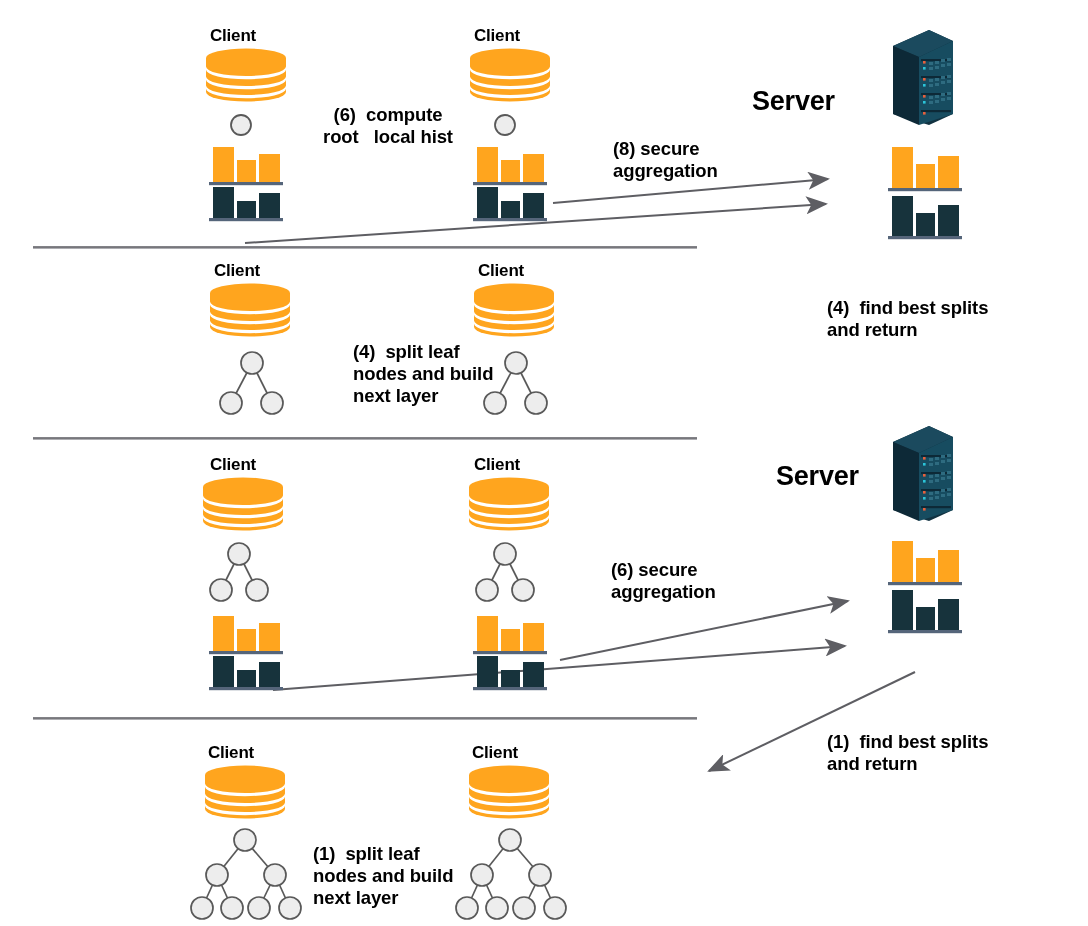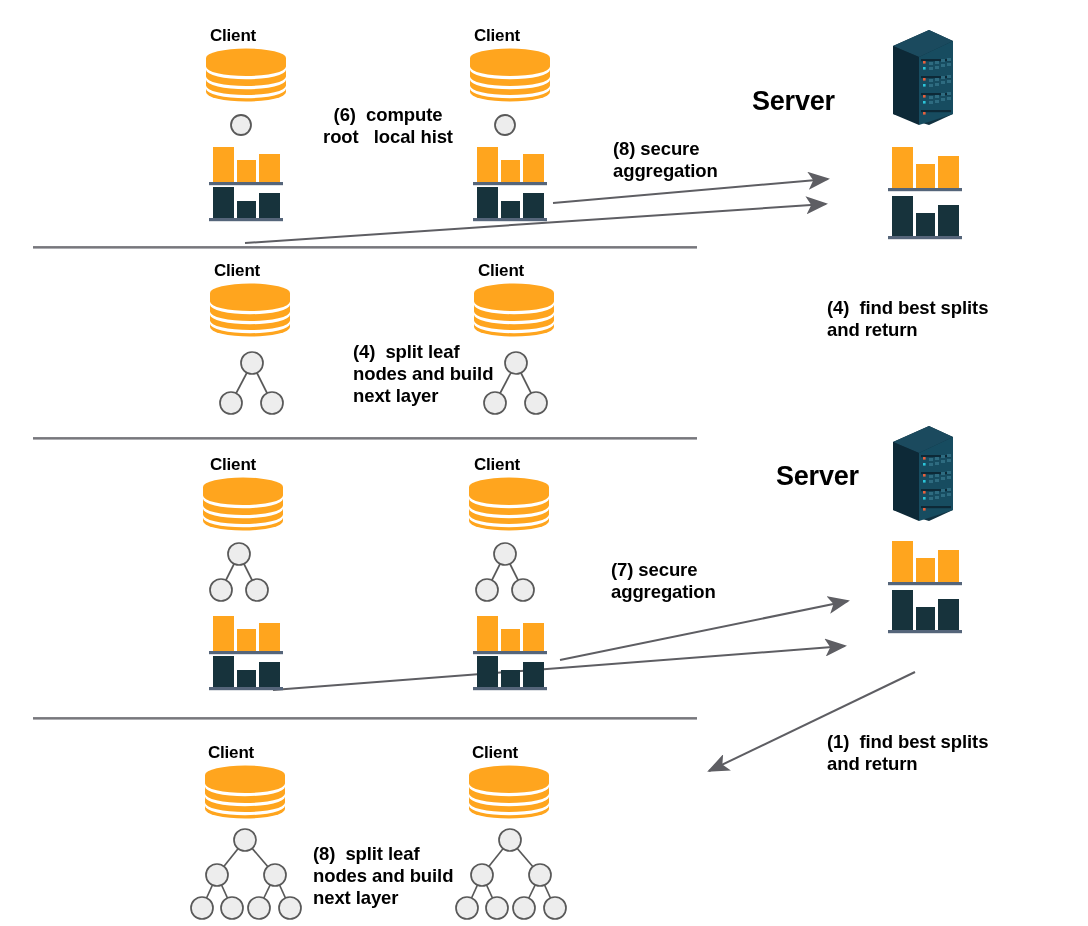--- a/index.html
+++ b/index.html
@@ -289,21 +289,21 @@
       <rect x="32" y="14" width="19" height="22" fill="#FFA51E"></rect>
       <rect x="54" y="8" width="21" height="28" fill="#FFA51E"></rect>
       <rect x="4" y="36" width="74" height="3.2" fill="#55657A"></rect>
       <rect x="8" y="41" width="21" height="32" fill="#17333C"></rect>
       <rect x="32" y="55" width="19" height="18" fill="#17333C"></rect>
       <rect x="54" y="47" width="21" height="26" fill="#17333C"></rect>
       <rect x="4" y="72" width="74" height="3.2" fill="#55657A"></rect>
     </svg>
   </div>
 
-  <div class="lbl step" style="left:611px;top:559px;">(7) secure
+  <div class="lbl step" style="left:611px;top:559px;">(6) secure
 aggregation</div>
 
   <div class="lbl server-label" style="left:776px;top:461px;">Server</div>
   <div class="server" style="left:885px;top:424px;">
     <svg width="72" height="100" viewBox="0 0 72 100">
       <polygon points="8,18 44,2 68,13 68,86 44,97 8,86" fill="#123241"></polygon>
       <polygon points="8,18 44,2 68,13 34,29" fill="#1B4A5E"></polygon>
       <polygon points="8,18 34,29 34,97 8,86" fill="#0D2937"></polygon>
       <polygon points="34,29 68,13 68,86 34,97" fill="#174C60"></polygon>
       <g fill="#0D2937">
@@ -385,21 +385,21 @@
       <line x1="95" y1="50" x2="110" y2="83" stroke="#595959" stroke-width="1.7"></line>
       <circle cx="65" cy="15" r="11" fill="#EDEDED" stroke="#595959" stroke-width="1.7"></circle>
       <circle cx="37" cy="50" r="11" fill="#EDEDED" stroke="#595959" stroke-width="1.7"></circle>
       <circle cx="95" cy="50" r="11" fill="#EDEDED" stroke="#595959" stroke-width="1.7"></circle>
       <circle cx="22" cy="83" r="11" fill="#EDEDED" stroke="#595959" stroke-width="1.7"></circle>
       <circle cx="52" cy="83" r="11" fill="#EDEDED" stroke="#595959" stroke-width="1.7"></circle>
       <circle cx="79" cy="83" r="11" fill="#EDEDED" stroke="#595959" stroke-width="1.7"></circle>
       <circle cx="110" cy="83" r="11" fill="#EDEDED" stroke="#595959" stroke-width="1.7"></circle>
     </svg>
   </div>
-  <div class="lbl step" style="left:313px;top:843px;">(8)  split leaf
+  <div class="lbl step" style="left:313px;top:843px;">(1)  split leaf
 nodes and build
 next layer</div>
 
   <div class="lbl client-label" style="left:472px;top:743px;">Client</div>
   <div class="db" style="left:467px;top:765px;">
     <svg width="84" height="54" viewBox="0 0 84 54">
       <ellipse cx="42" cy="10" rx="40" ry="9.5" fill="#FFA51E"></ellipse>
       <rect x="2" y="10" width="80" height="34" fill="#FFA51E"></rect>
       <ellipse cx="42" cy="44" rx="40" ry="9.5" fill="#FFA51E"></ellipse>
       <path d="M2,18.5 a40,9.5 0 0 0 80,0 v3.2 a40,9.5 0 0 1 -80,0 Z" fill="#ffffff"></path>

